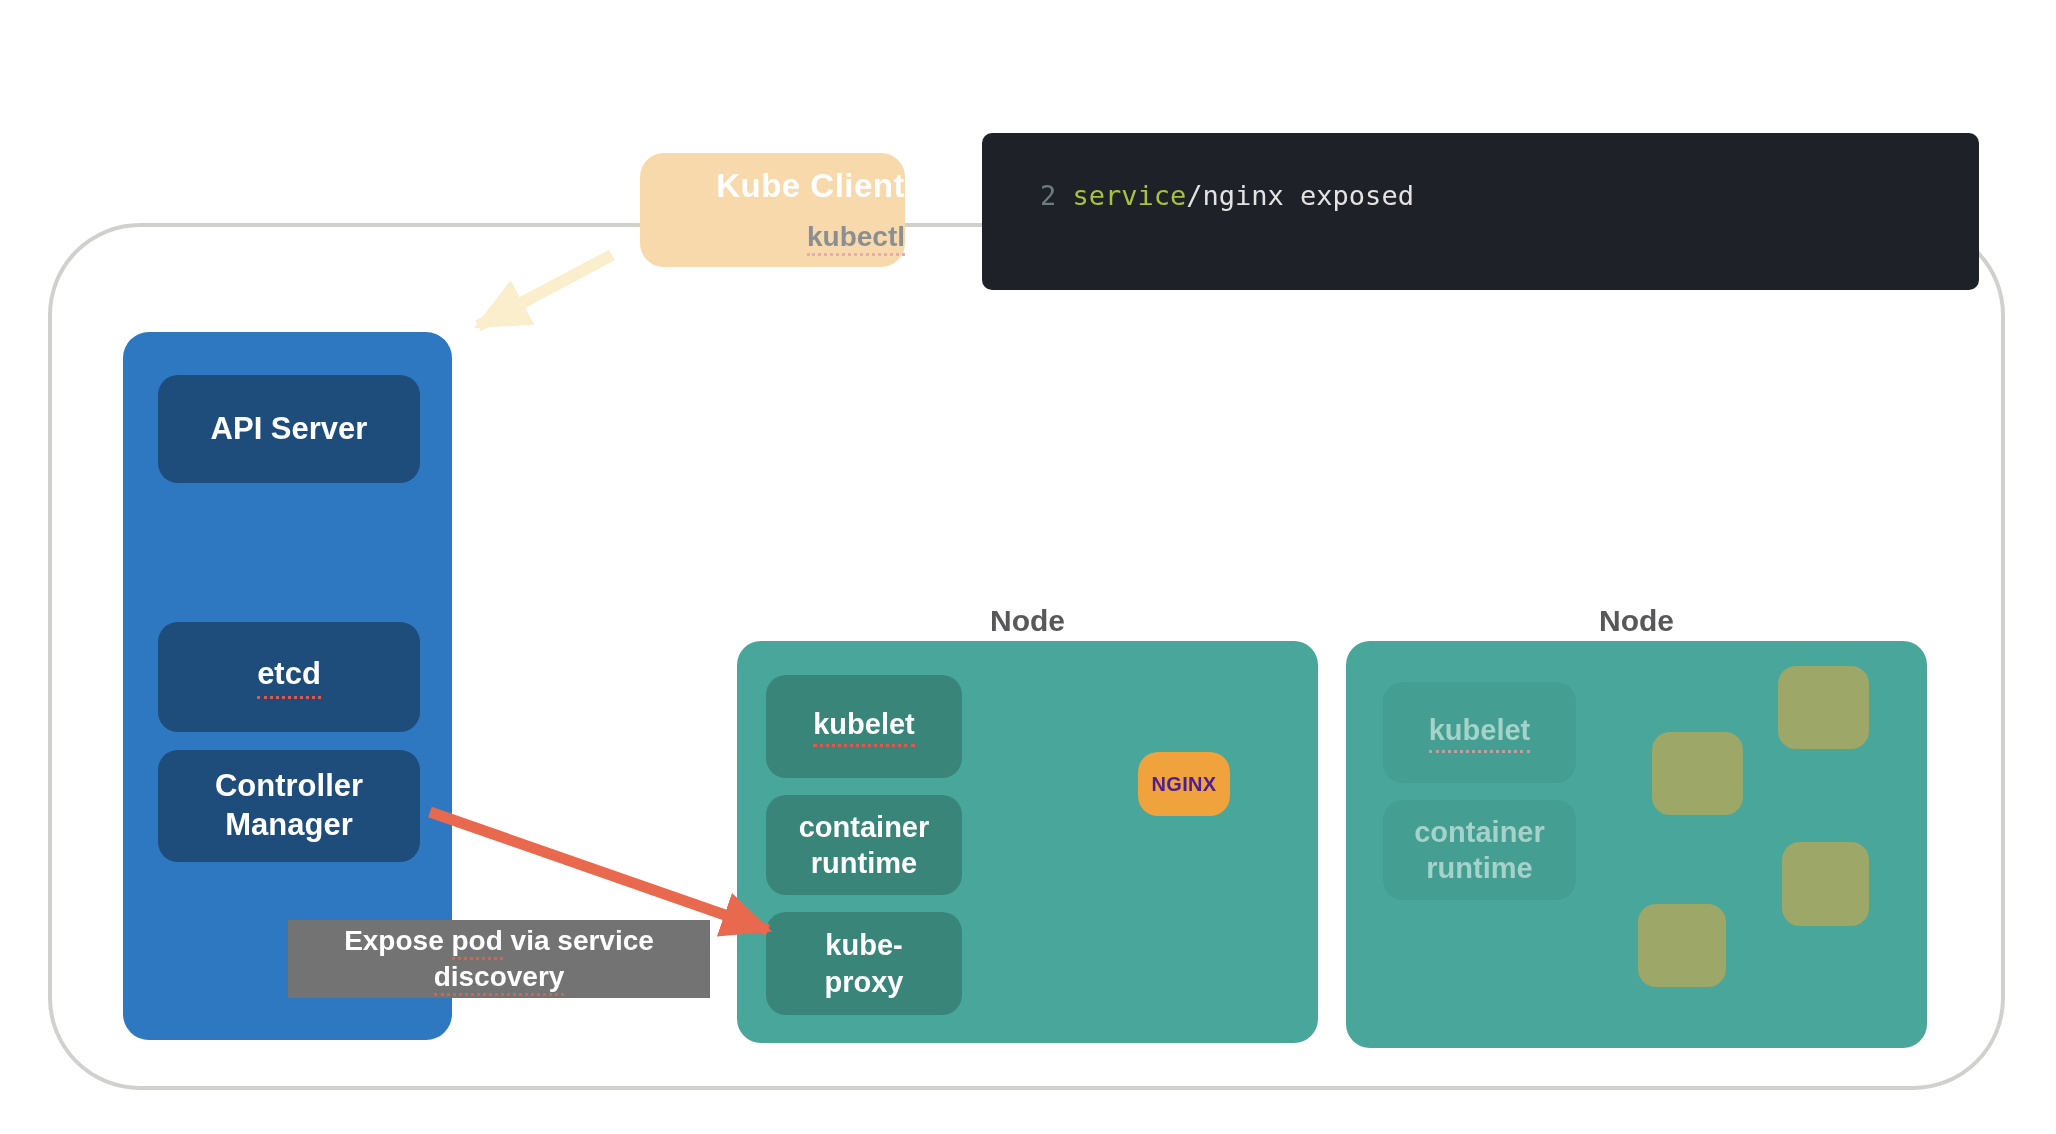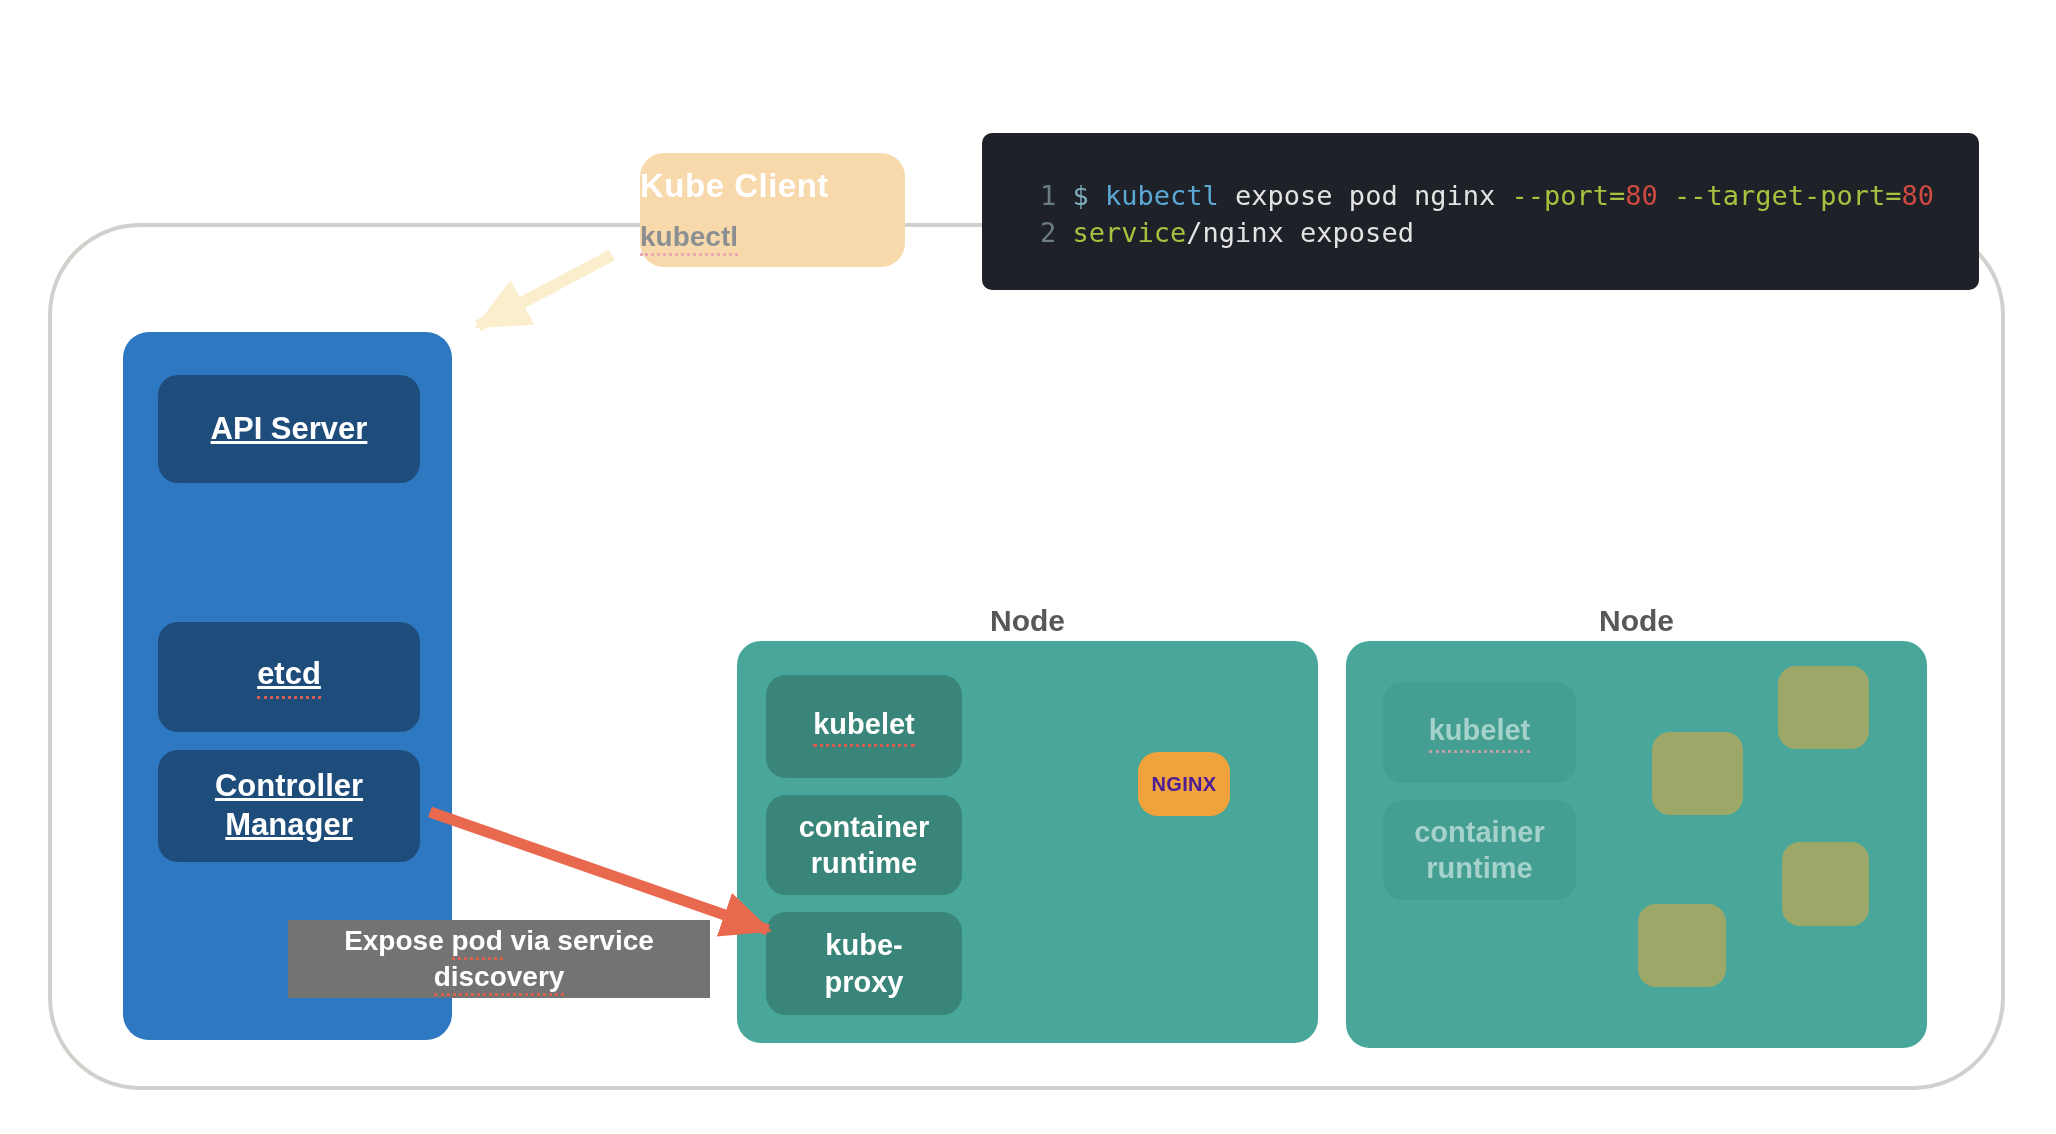--- a/index.html
+++ b/index.html
@@ -24,21 +24,21 @@
   }
 
   
   .kube-client {
     position: absolute;
     left: 640px; top: 153px;
     width: 265px; height: 114px;
     background: #f8d9ab;
     border-radius: 24px;
     display: flex; flex-direction: column;
-    align-items: flex-start; justify-content: center;
+    align-items: flex-end; justify-content: center;
     gap: 16px;
     z-index: 3;
   }
   .kube-client .title {
     font-size: 33px; font-weight: bold; color: #ffffff;
     letter-spacing: 0.5px;
   }
   .kube-client .subtitle {
     font-size: 28px; font-weight: bold; color: #8b8f92;
   }
@@ -91,21 +91,20 @@
   }
   .cp-item {
     position: absolute;
     left: 35px; width: 262px;
     background: #1e4d7b;
     border-radius: 20px;
     display: flex; align-items: center; justify-content: center;
     text-align: center;
     color: #ffffff; font-size: 31px; font-weight: bold; line-height: 1.25;
     padding: 0 28px;
-    text-decoration: underline;
   }
   .cp-api   { top: 43px;  height: 108px; }
   .cp-sched { top: 165px; height: 113px; }
   .cp-etcd  { top: 290px; height: 110px; }
   .cp-cm    { top: 418px; height: 112px; }
 
   
   .annotation {
     position: absolute;
     left: 288px; top: 920px;
@@ -185,21 +184,20 @@
 <div class="canvas">
 
   <div class="cluster-border"></div>
 
   <div class="kube-client">
     <div class="title">Kube Client</div>
     <div class="subtitle"><span class="sq-pink">kubectl</span></div>
   </div>
 
   <div class="terminal">
-    <div class="term-line"><span class="tok-ln">1 </span><span class="tok-prompt">$ </span><span class="tok-cmd">kubectl</span><span class="tok-plain"> expose pod nginx </span><span class="tok-flag">--port=</span><span class="tok-num">80</span><span class="tok-plain"> </span><span class="tok-flag">--target-port=</span><span class="tok-num">80</span></div>
     <div class="term-line"><span class="tok-ln">2 </span><span class="tok-flag">service</span><span class="tok-plain">/nginx exposed</span></div>
   </div>
 
   <div class="control-plane">
     <div class="cp-item cp-api">
         <span>API Server</span>
       </div>
     <div class="cp-item cp-cm">
         <span>Controller Manager</span>
       </div>

